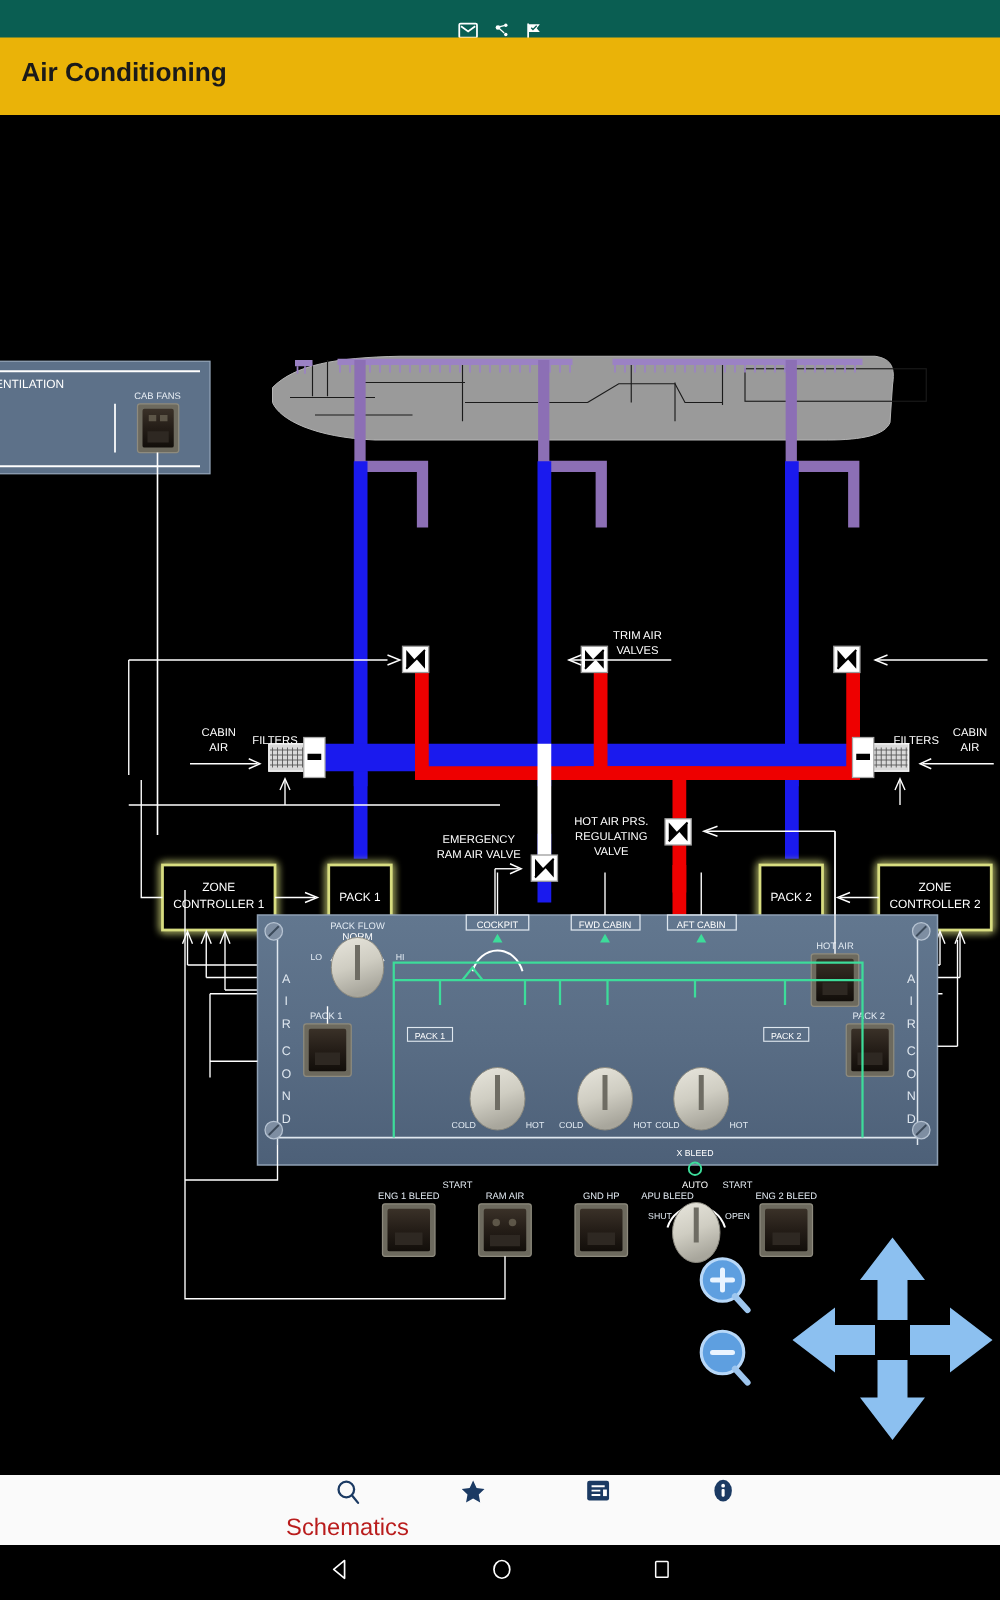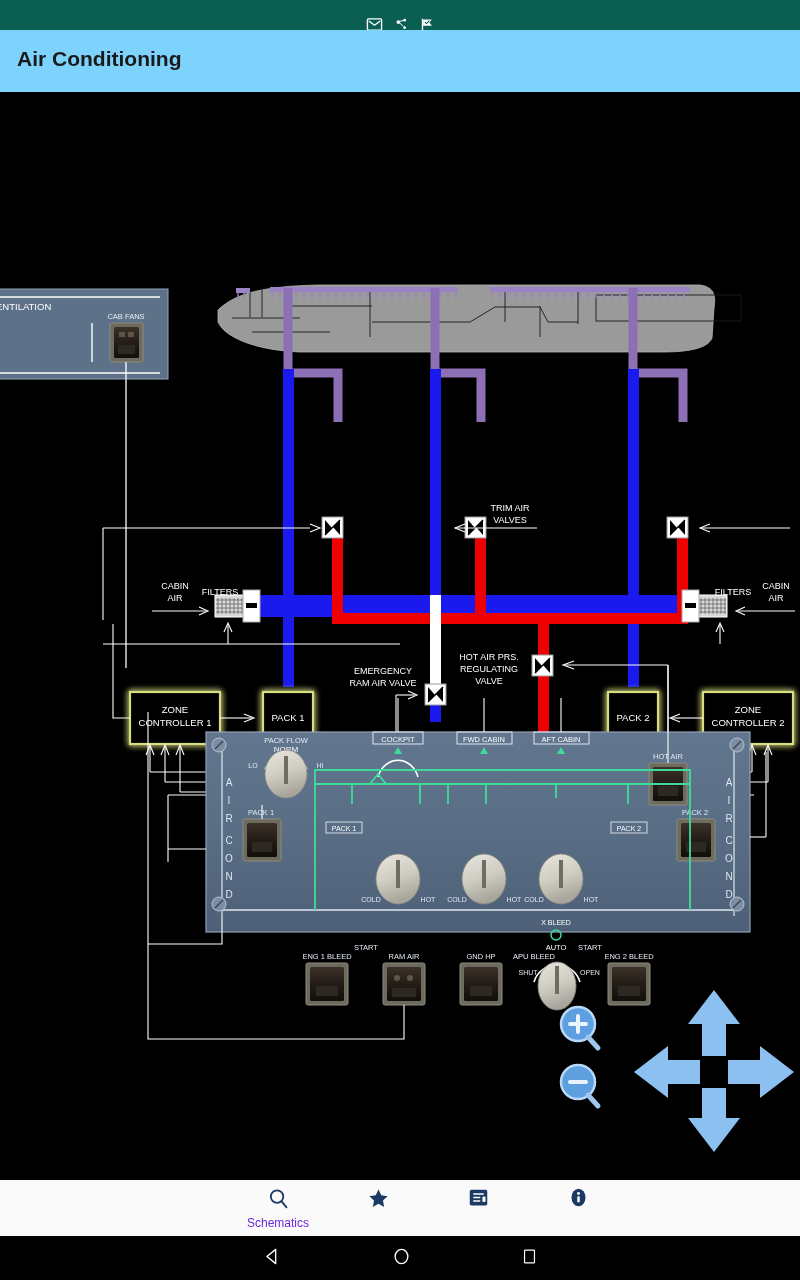--- a/index.html
+++ b/index.html
@@ -16,21 +16,21 @@
   }
   .sb-left{display:flex; align-items:center; gap:11px;}
   .sb-right{margin-left:auto; display:flex; align-items:center; gap:7px;}
   .sb-text{font-size:14.5px; letter-spacing:.2px;}
   .sb-time{font-size:15px; font-weight:400; letter-spacing:.3px;}
   .ico{display:inline-block; line-height:0;}
 
   
   .appbar{
     position:absolute; left:0; top:30px; width:800px; height:62px;
-    background:#7dd3fc;
+    background:#eab308;
   }
   .appbar-title{
     position:absolute; left:17px; top:17px;
     font-size:21px; font-weight:bold; color:#1a1a1a;
   }
 
   
   .canvas{
     position:absolute; left:0; top:92px; width:800px; height:1088px;
     background:#000; overflow:hidden;
@@ -41,21 +41,21 @@
   .bottomnav{
     position:absolute; left:0; top:1180px; width:800px; height:56px;
     background:#fafafa; display:flex; align-items:center;
   }
   .nav-items{display:flex; align-items:flex-start; margin-left:228px; gap:0;}
   .nav-item{
     width:100px; display:flex; flex-direction:column;
     align-items:center; justify-content:center; gap:2px;
     color:#1b3a63;
   }
-  .nav-label{font-size:12px; color:#6d28d9;}
+  .nav-label{font-size:19px; color:#b91c1c;}
 
   
   .androidnav{
     position:absolute; left:0; top:1236px; width:800px; height:44px;
     background:#000; display:flex; align-items:center; justify-content:center;
     gap:110px;
   }
 </style>
 </head>
 <body>

